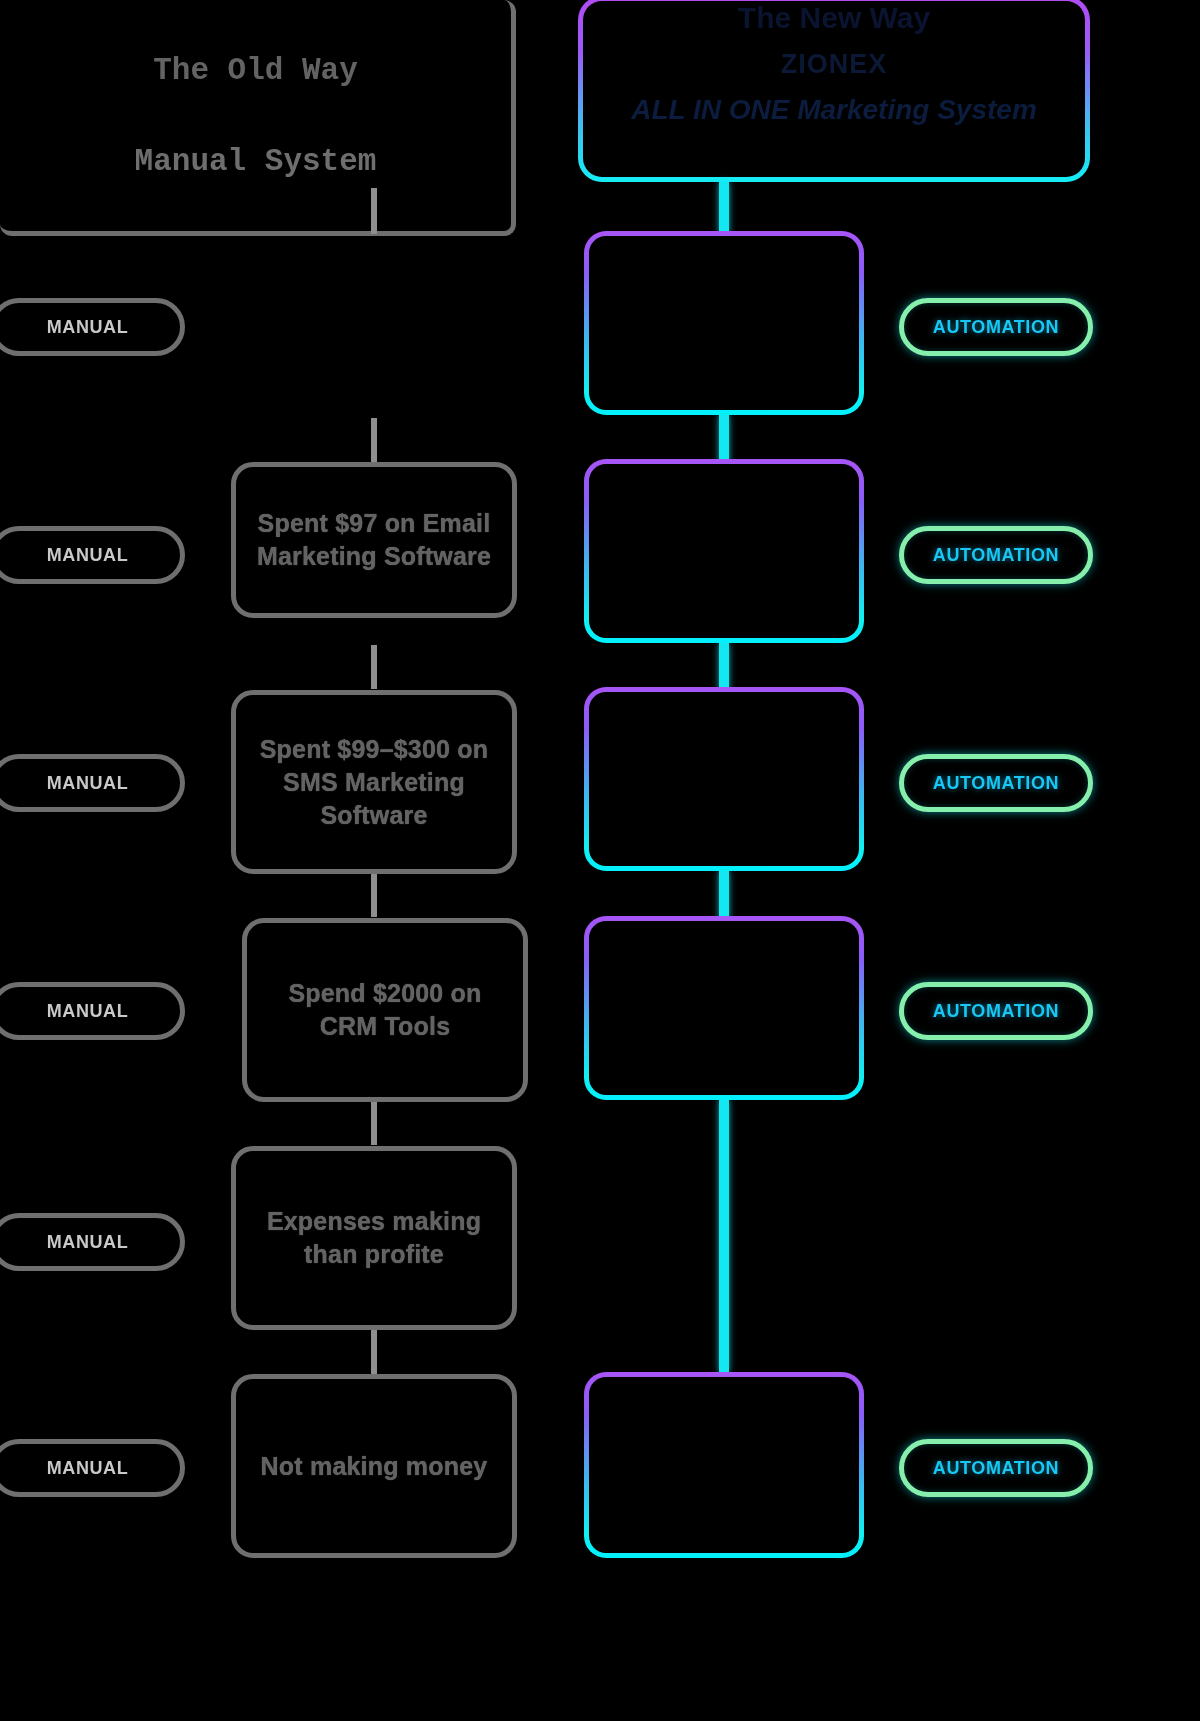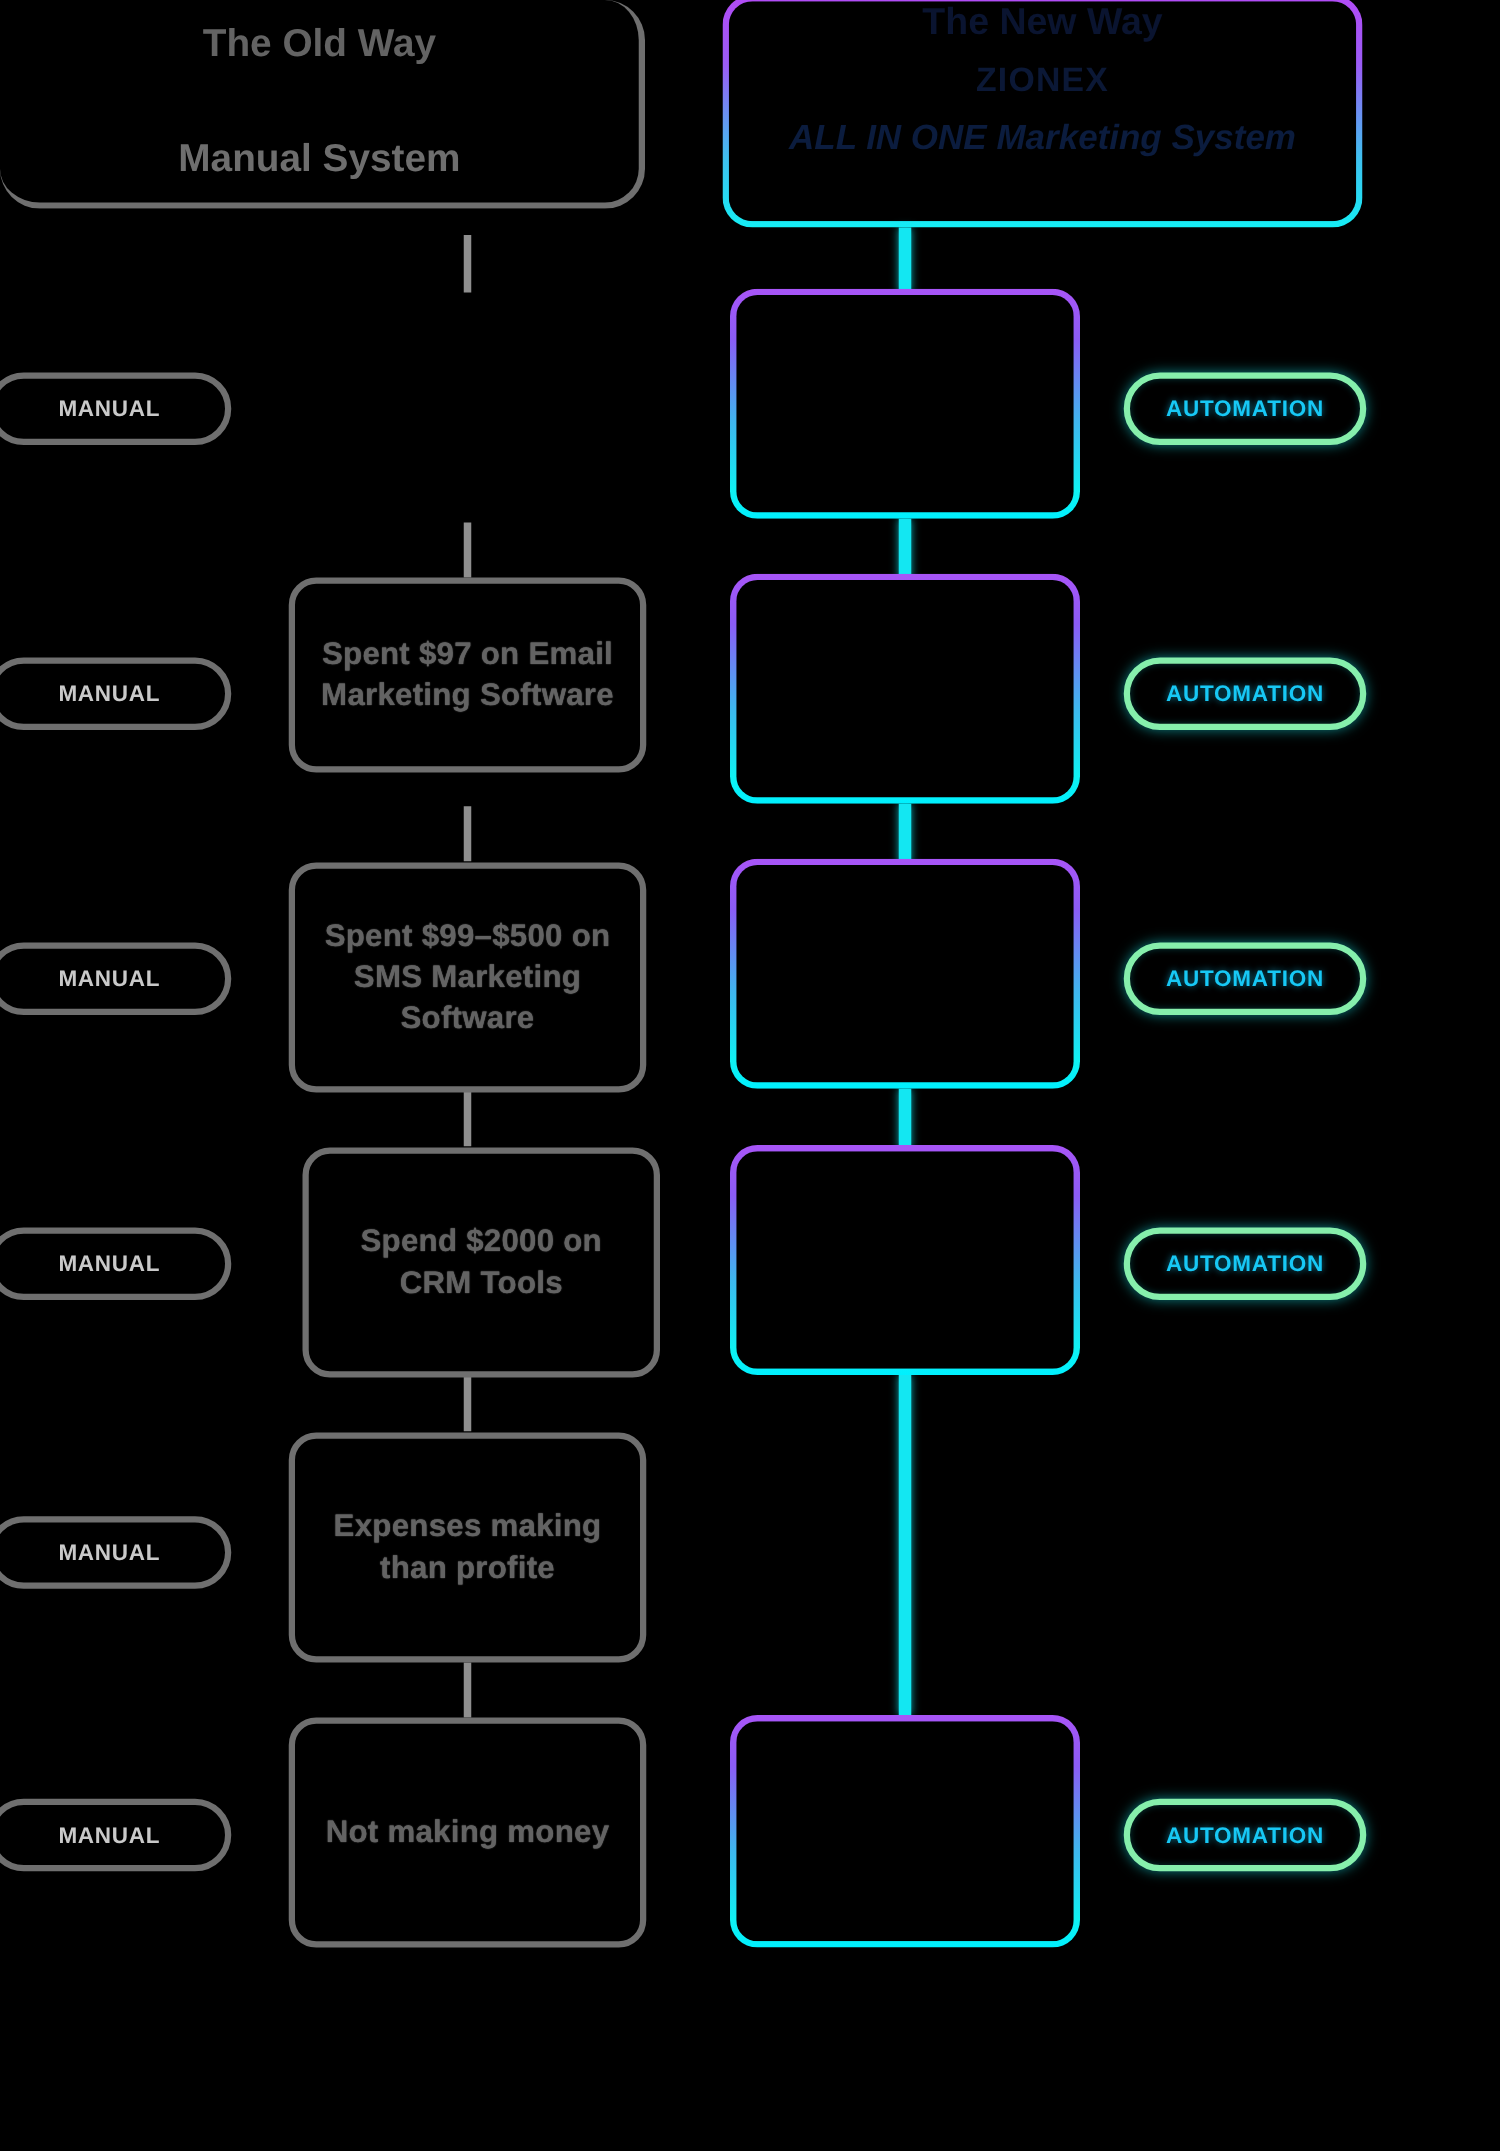--- a/index.html
+++ b/index.html
@@ -49,23 +49,23 @@
   }
 
   
   .conn{position:absolute;}
   .conn.gray{background:#8f8f8f;border:0;border-radius:0;}
   .conn.cyan{background:#13e7f2;border:0;border-radius:0;
     box-shadow:0 0 7px rgba(19,231,242,.75);}
 
   
   .hdr-left{
-    position:absolute;left:0;top:0;width:516px;height:167px;
-    box-sizing:border-box;border:5px solid #6f6f6f;border-radius:32px;background:#000;
-    border-left:none;border-top:none;
+    position:absolute;left:0;top:0;width:516px;height:236px;
+    box-sizing:border-box;border:5px solid #6f6f6f;border-radius:12px;background:#000;
+    border-left:none;border-top:none;font-family:Liberation Mono, monospace;
   }
   .hdr-left-inner{
     position:absolute;left:0;right:0;top:0;bottom:0;
     display:flex;flex-direction:column;align-items:center;justify-content:center;gap:56px;
   }
   .hdr-left .t1{font-size:31px;font-weight:700;color:#636363;}
   .hdr-left .t2{font-size:31px;font-weight:700;color:#6e6e6e;}
 
   .hdr-right{
     position:absolute;left:578px;top:-4px;width:512px;height:186px;
@@ -112,21 +112,21 @@
   <div class="conn cyan" style="left:719px;top:182px;width:10px;height:52px;"></div>
   <div class="conn cyan" style="left:719px;top:415px;width:10px;height:48px;"></div>
   <div class="conn cyan" style="left:719px;top:643px;width:10px;height:48px;"></div>
   <div class="conn cyan" style="left:719px;top:871px;width:10px;height:48px;"></div>
   <div class="conn cyan" style="left:719px;top:1100px;width:10px;height:272px;"></div>
 
   <div class="box gray" style="left:231px;top:462px;width:286px;height:156px;">
     <div class="boxtext txt">Spent $97 on Email Marketing Software</div>
   </div>
   <div class="box gray" style="left:231px;top:690px;width:286px;height:184px;">
-    <div class="boxtext txt">Spent $99–$500 on SMS Marketing Software</div>
+    <div class="boxtext txt">Spent $99–$300 on SMS Marketing Software</div>
   </div>
   <div class="box gray" style="left:231px;top:918px;width:286px;height:184px;margin-left:11px;">
     <div class="boxtext txt">Spend $2000 on CRM Tools</div>
   </div>
   <div class="box gray" style="left:231px;top:1146px;width:286px;height:184px;">
     <div class="boxtext txt">Expenses making than profite</div>
   </div>
   <div class="box gray" style="left:231px;top:1374px;width:286px;height:184px;">
     <div class="boxtext txt">Not making money</div>
   </div>

